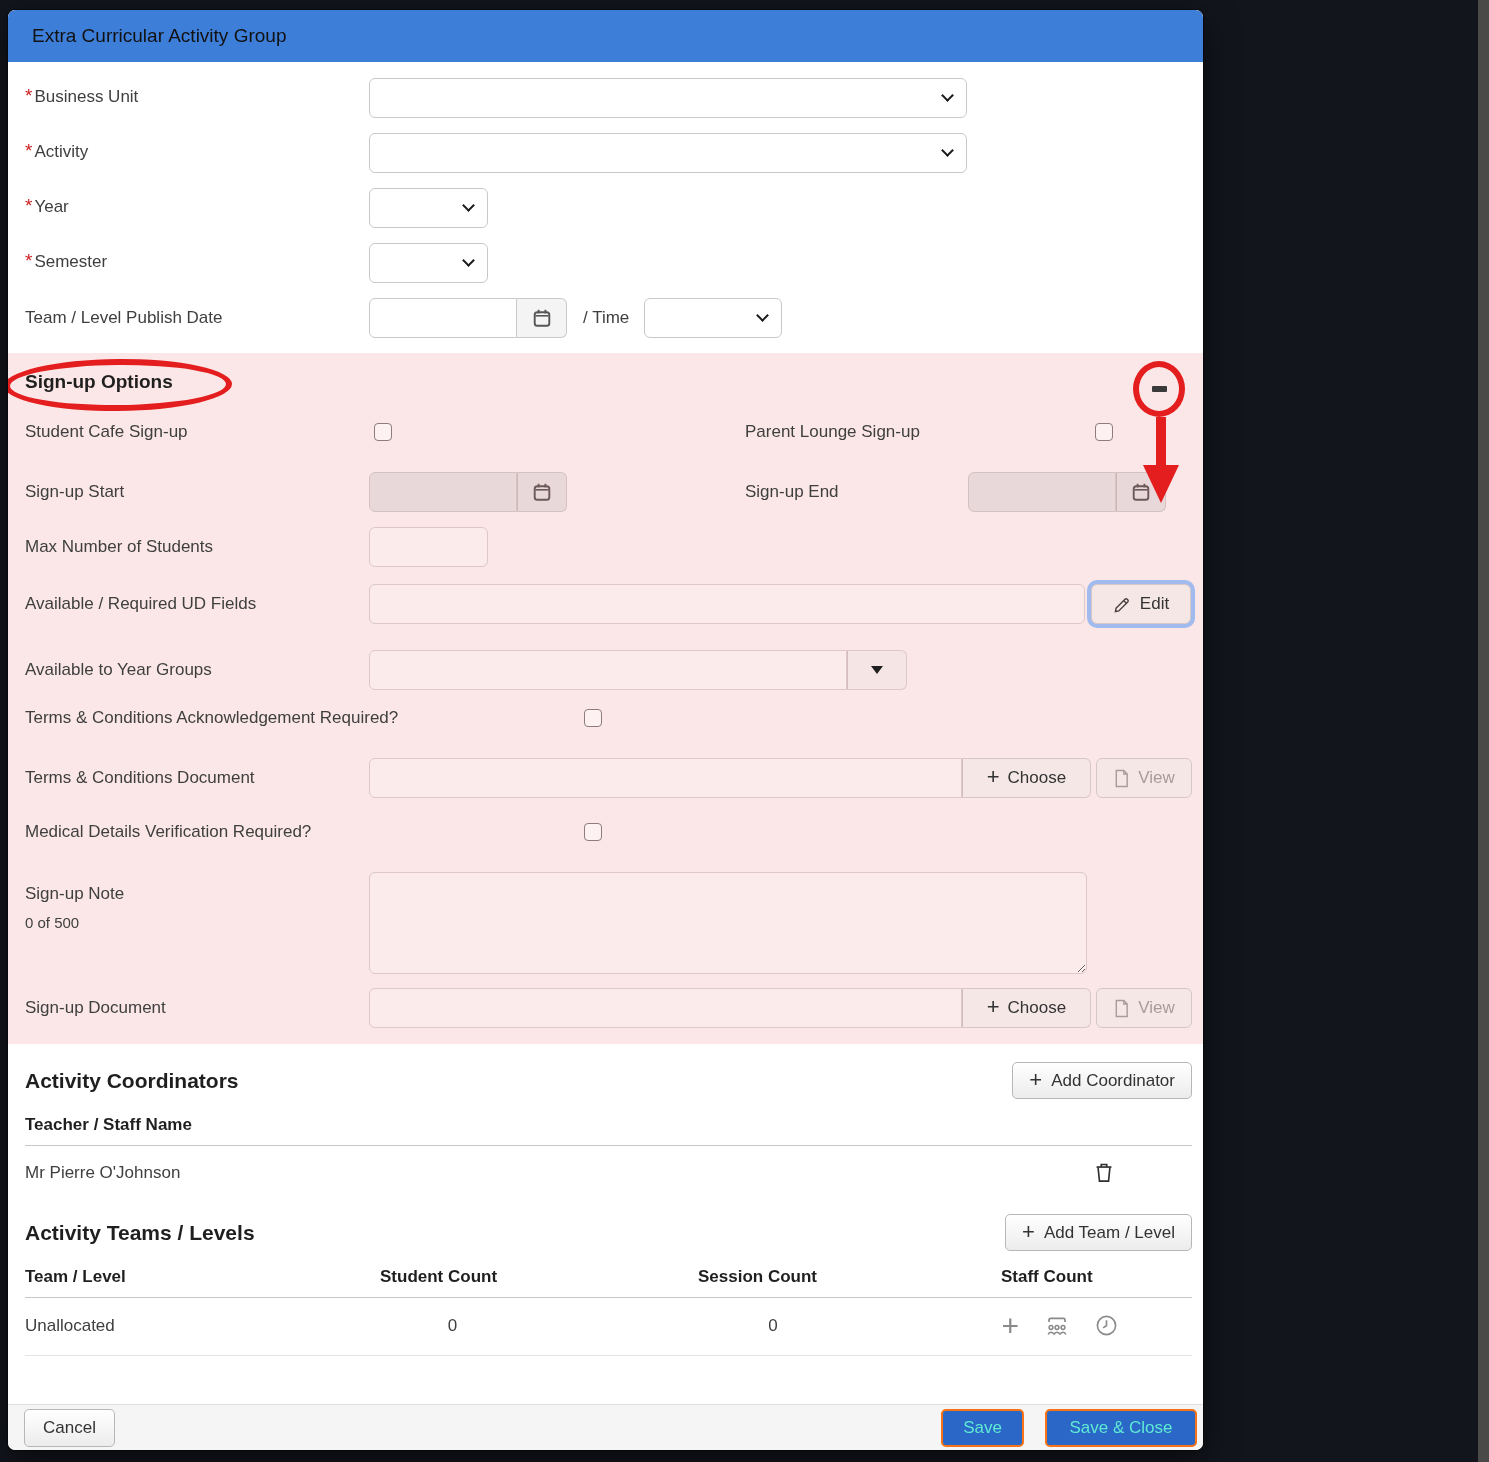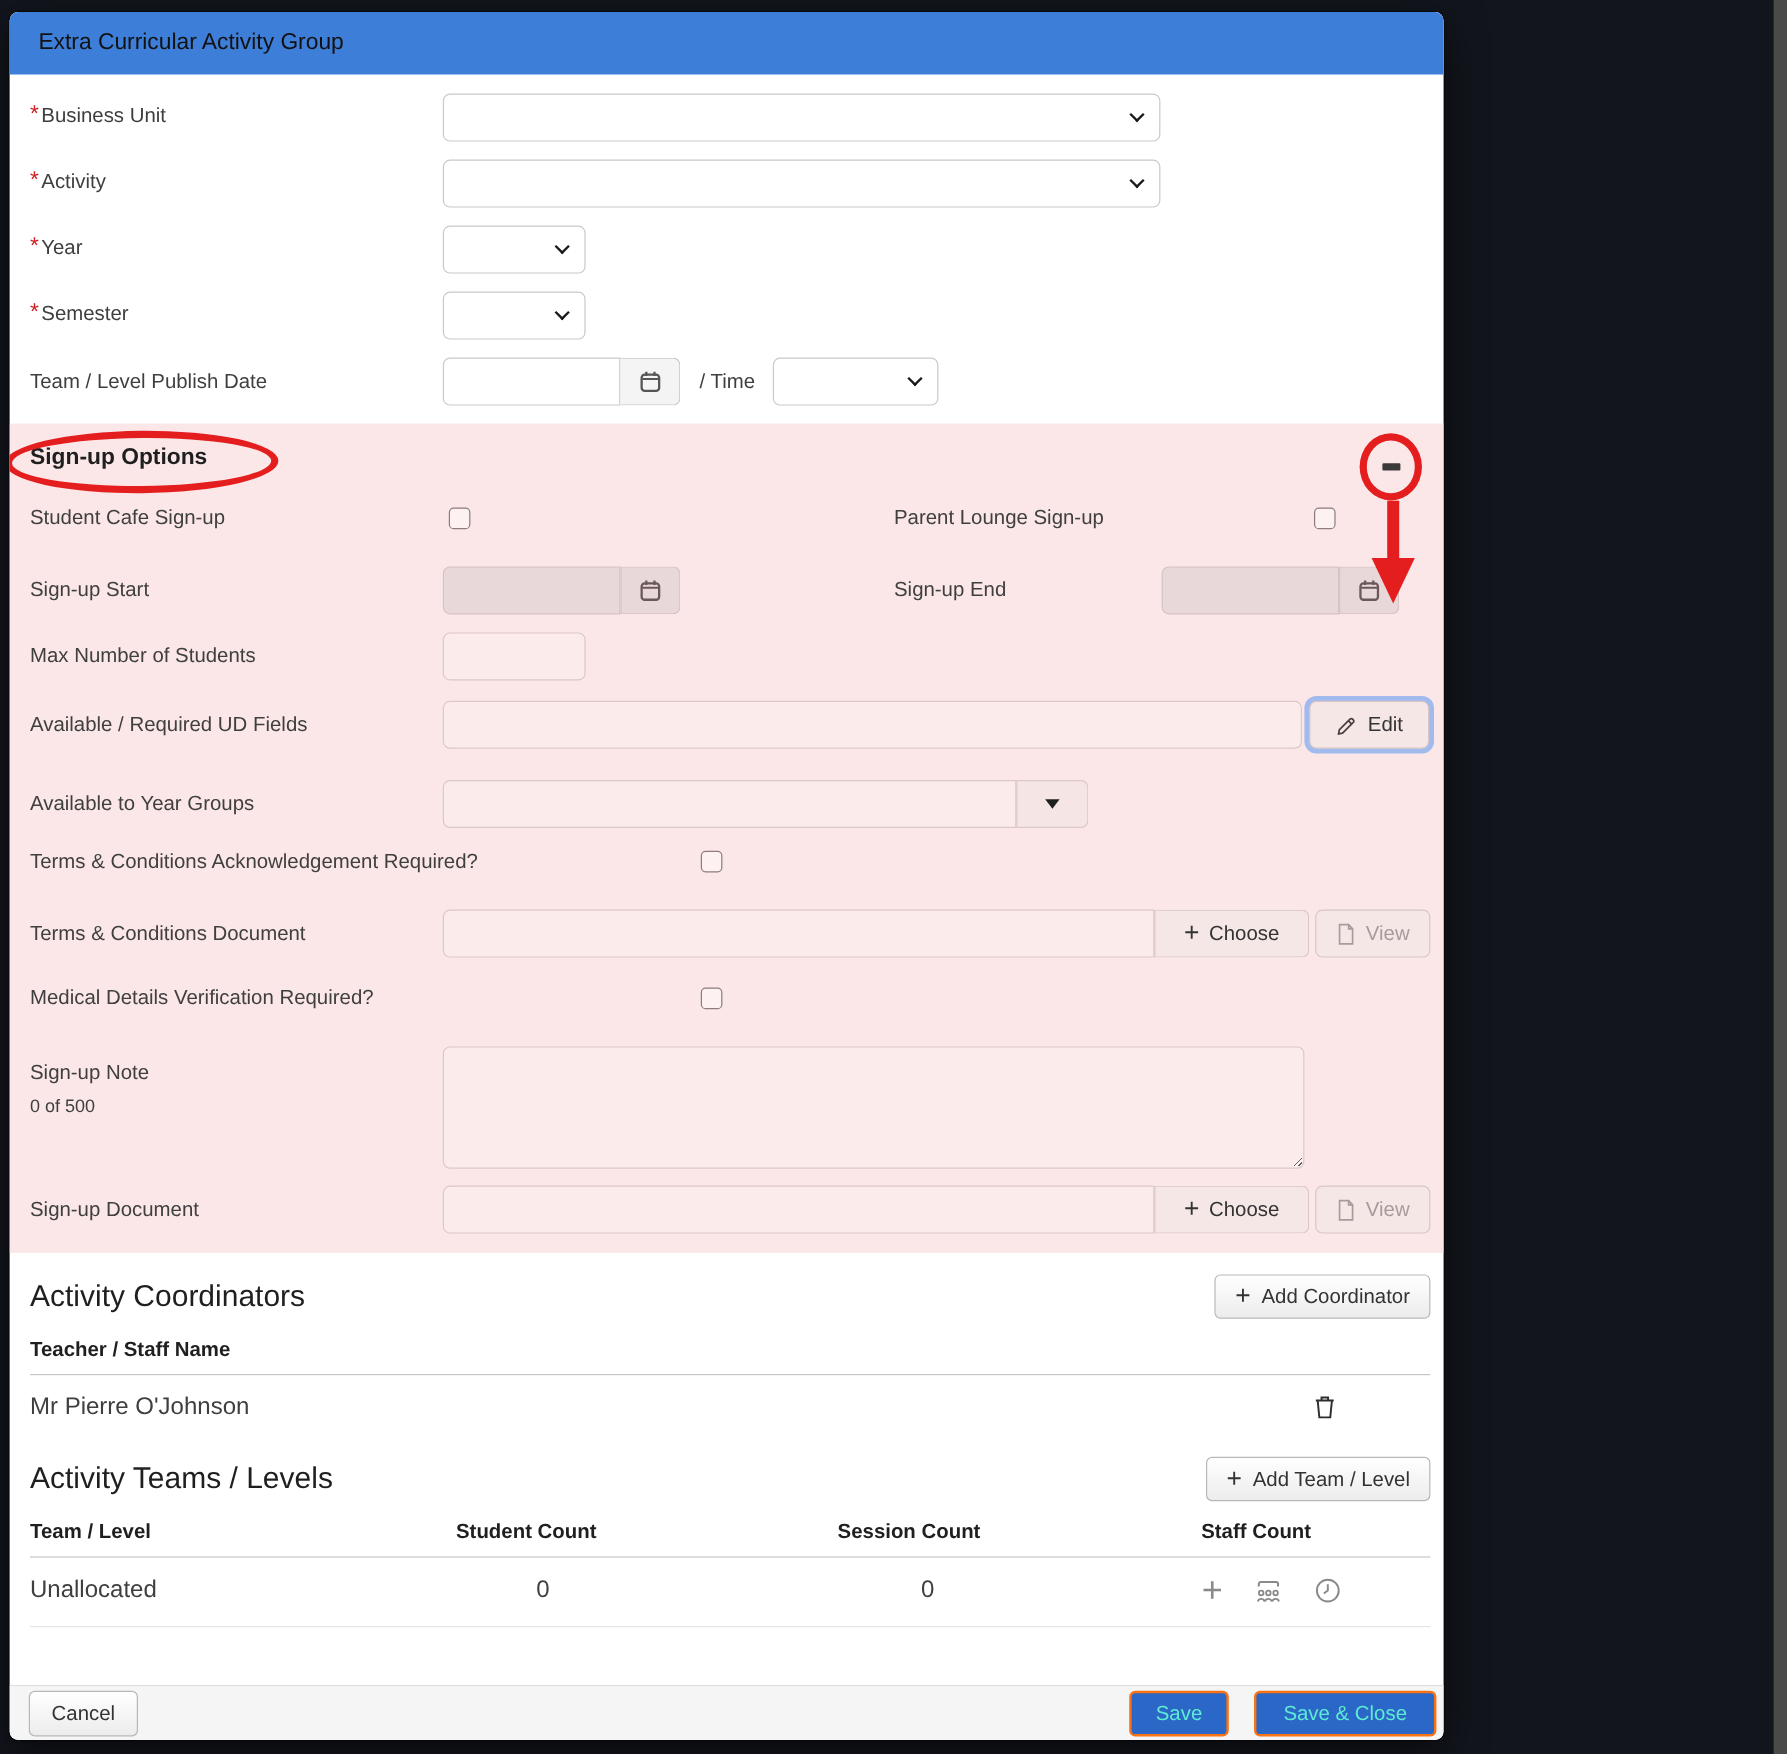--- a/index.html
+++ b/index.html
@@ -105,30 +105,30 @@
   .collapse-annot { position: absolute; top: 8px; right: 14px; width: 56px; text-align: center; }
   .circle-annot {
     width: 52px; height: 56px; border: 6px solid #e41e1e; border-radius: 50%;
     display: flex; align-items: center; justify-content: center; background: transparent;
   }
   .minus-btn { border: none; background: transparent; cursor: pointer; display: flex; align-items: center; justify-content: center; }
   .minus-bar { width: 15px; height: 6px; background: #3a3a3a; border-radius: 1px; display: inline-block; }
   
   .section { padding: 0 11px 0 17px; }
   .sec-head-row { display: flex; align-items: center; justify-content: space-between; }
-  .sec-title { font-size: 25px; font-weight: normal; color: #1f1f1f; }
+  .sec-title { font-size: 21px; font-weight: bold; color: #1f1f1f; }
   .gray-btn {
     height: 37px; padding: 0 16px; border: 1px solid #b7b7b7; border-radius: 5px;
     background: linear-gradient(#ffffff, #ececec); font-size: 17px; color: #333;
     display: inline-flex; align-items: center; gap: 9px; cursor: pointer; font-family: inherit;
   }
   .gray-btn .plus { font-size: 22px; line-height: 1; position: relative; top: -1px; }
   .tbl-head { font-size: 17px; font-weight: bold; color: #1f1f1f; }
   .hline { border-bottom: 1px solid #c7c7c7; }
-  .cell-name { font-size: 20px; color: #3f3f3f; }
+  .cell-name { font-size: 17px; color: #3f3f3f; }
   .icon-btn { background: none; border: none; cursor: pointer; padding: 0; display: inline-flex; align-items: center; }
   
   .tcol1 { width: 355px; flex: none; }
   .tcol2 { width: 318px; flex: none; }
   .tcol3 { width: 303px; flex: none; }
   .tcol4 { flex: 1; }
   .num-center { display: inline-block; width: 145px; text-align: center; }
   .row-icons { display: flex; align-items: center; gap: 26px; justify-content: flex-end; padding-right: 74px; flex: 1; }
   
   .modal-footer {

